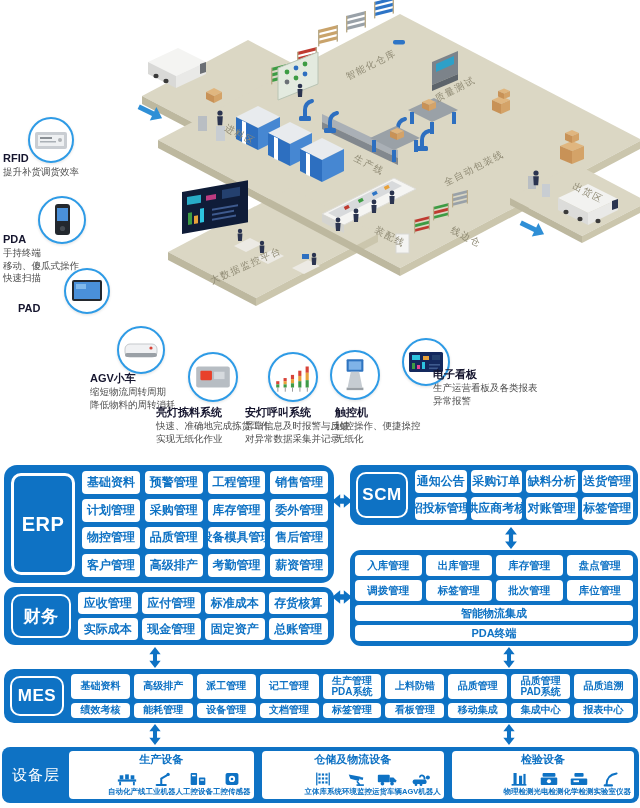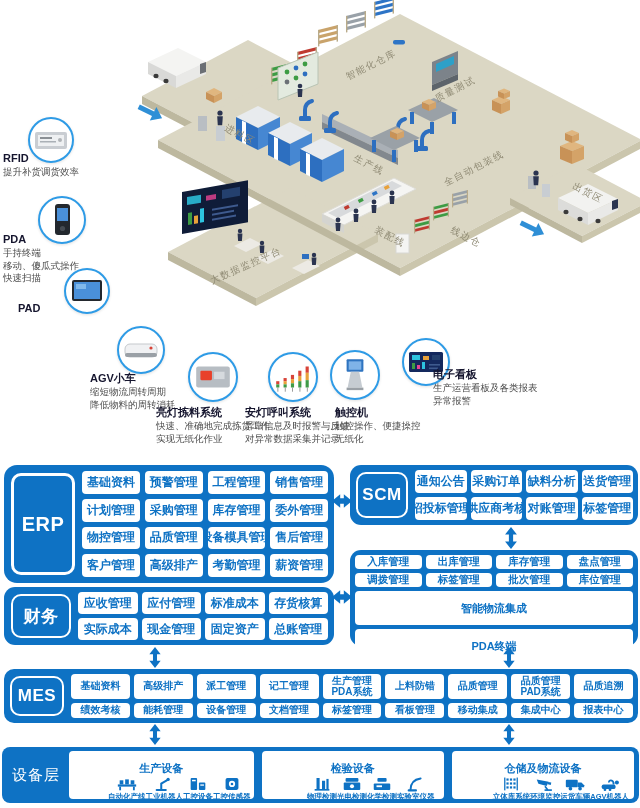--- a/index.html
+++ b/index.html
@@ -37,30 +37,30 @@
   }
   .cell.ml{white-space:pre-line;line-height:1.15;font-size:7.5px;}
   .cell.fit{font-size:9.5px;}
   .b-erp .cell{font-size:12px;}
   .b-scm .cells{gap:4px;}
   .b-scm .cell{font-size:12px;}
   .b-fin .cell{font-size:12px;}
   .wmsright{flex:1;display:flex;flex-direction:column;gap:4px;}
   .wmsgrid{display:grid;grid-template-columns:repeat(4,1fr);gap:4px;flex:1;}
   .b-wms .cell{font-size:10.5px;}
-  .cell.wide{height:34px;flex:none;font-size:11px;}
+  .cell.wide{height:16px;flex:none;font-size:11px;}
   .b-mes .cells{gap:4px;}
   .b-mes .cell{font-size:10px;}
   
   .dl-name{color:#fff;font-weight:normal;font-size:15px;width:58px;flex:none;
     display:flex;align-items:center;justify-content:center;letter-spacing:1px;}
   .dl-panel{background:#fff;border-radius:4px;flex:1;margin-left:8px;
-    padding:10px 3px 2px 3px;display:flex;flex-direction:column;box-sizing:border-box;}
+    padding:1px 3px 2px 3px;display:flex;flex-direction:column;box-sizing:border-box;}
   .dl-title{color:#0e72c4;font-weight:bold;font-size:11px;text-align:center;line-height:14px;flex:none;}
-  .dl-items{display:flex;flex:1;justify-content:center;align-items:flex-end;margin-left:36px;}
+  .dl-items{display:flex;flex:1;justify-content:flex-end;align-items:flex-end;margin-left:36px;}
   .dl-item{display:flex;flex-direction:column;align-items:center;justify-content:flex-end;}
   .dl-item svg{width:22px;height:17px;display:block;}
   .dl-label2{font-size:7.5px;color:#0e72c4;font-weight:bold;white-space:nowrap;line-height:10px;}
   
   .conn{position:absolute;}
   .conn svg{display:block;}
   
   .zlabel{font-size:9.5px;fill:#8f8a74;letter-spacing:1.5px;}
 </style>
 </head>
@@ -674,66 +674,20 @@
             <rect x="5" y="3" width="14" height="13" rx="2" fill="#0e72c4"></rect>
             <circle cx="12" cy="9.5" r="3.4" fill="#fff"></circle>
             <circle cx="12" cy="9.5" r="1.4" fill="#0e72c4"></circle>
           </svg>
         <div class="dl-label2">工控传感器</div>
       </div>
     </div>
   </div>
 
   <div class="dl-panel">
-    <div class="dl-title">检验设备</div>
-    <div class="dl-items">
-      <div class="dl-item">
-        <svg viewBox="0 0 24 18">
-            <g fill="#0e72c4">
-              <rect x="6" y="3" width="3.4" height="13"></rect>
-              <rect x="12" y="6" width="3.4" height="10"></rect>
-              <rect x="16.8" y="4" width="2.4" height="12"></rect>
-              <rect x="4" y="15" width="16" height="1.8"></rect>
-            </g>
-          </svg>
-        <div class="dl-label2">物理检测</div>
-      </div>
-      <div class="dl-item">
-        <svg viewBox="0 0 24 18">
-            <g fill="#0e72c4">
-              <rect x="5" y="3" width="14" height="4" rx="1"></rect>
-              <rect x="3" y="8" width="18" height="8" rx="1"></rect>
-              <circle cx="12" cy="12" r="2.2" fill="#fff"></circle>
-            </g>
-          </svg>
-        <div class="dl-label2">光电检测</div>
-      </div>
-      <div class="dl-item">
-        <svg viewBox="0 0 24 18">
-            <g fill="#0e72c4">
-              <rect x="7" y="3" width="10" height="4" rx="1"></rect>
-              <rect x="3" y="9" width="18" height="7" rx="1"></rect>
-              <rect x="6" y="11" width="6" height="2" fill="#fff"></rect>
-            </g>
-          </svg>
-        <div class="dl-label2">化学检测</div>
-      </div>
-      <div class="dl-item">
-        <svg viewBox="0 0 24 18">
-            <g fill="none" stroke="#0e72c4" stroke-width="2.2" stroke-linecap="round">
-              <path d="M6,16 C6,9 10,4.5 17,3.5"></path>
-              <path d="M4,16.5 h8"></path>
-            </g>
-          </svg>
-        <div class="dl-label2">实验室仪器</div>
-      </div>
-    </div>
-  </div>
-
-  <div class="dl-panel">
     <div class="dl-title">仓储及物流设备</div>
     <div class="dl-items">
       <div class="dl-item">
         <svg viewBox="0 0 24 18">
             <g fill="#0e72c4">
               <rect x="4.5" y="2.5" width="1.4" height="14"></rect>
               <rect x="18.1" y="2.5" width="1.4" height="14"></rect>
               <rect x="7" y="3.5" width="2.4" height="2.4"></rect>
               <rect x="10.8" y="3.5" width="2.4" height="2.4"></rect>
               <rect x="14.6" y="3.5" width="2.4" height="2.4"></rect>
@@ -776,20 +730,66 @@
               <path d="M16,10 C16,4 10,5 11,8" fill="none" stroke="#0e72c4" stroke-width="2"></path>
               <circle cx="19.5" cy="8" r="2.2"></circle>
               <circle cx="6.5" cy="15.8" r="1.5"></circle>
               <circle cx="12" cy="15.8" r="1.5"></circle>
             </g>
           </svg>
         <div class="dl-label2">AGV机器人</div>
       </div>
     </div>
   </div>
+
+  <div class="dl-panel">
+    <div class="dl-title">检验设备</div>
+    <div class="dl-items">
+      <div class="dl-item">
+        <svg viewBox="0 0 24 18">
+            <g fill="#0e72c4">
+              <rect x="6" y="3" width="3.4" height="13"></rect>
+              <rect x="12" y="6" width="3.4" height="10"></rect>
+              <rect x="16.8" y="4" width="2.4" height="12"></rect>
+              <rect x="4" y="15" width="16" height="1.8"></rect>
+            </g>
+          </svg>
+        <div class="dl-label2">物理检测</div>
+      </div>
+      <div class="dl-item">
+        <svg viewBox="0 0 24 18">
+            <g fill="#0e72c4">
+              <rect x="5" y="3" width="14" height="4" rx="1"></rect>
+              <rect x="3" y="8" width="18" height="8" rx="1"></rect>
+              <circle cx="12" cy="12" r="2.2" fill="#fff"></circle>
+            </g>
+          </svg>
+        <div class="dl-label2">光电检测</div>
+      </div>
+      <div class="dl-item">
+        <svg viewBox="0 0 24 18">
+            <g fill="#0e72c4">
+              <rect x="7" y="3" width="10" height="4" rx="1"></rect>
+              <rect x="3" y="9" width="18" height="7" rx="1"></rect>
+              <rect x="6" y="11" width="6" height="2" fill="#fff"></rect>
+            </g>
+          </svg>
+        <div class="dl-label2">化学检测</div>
+      </div>
+      <div class="dl-item">
+        <svg viewBox="0 0 24 18">
+            <g fill="none" stroke="#0e72c4" stroke-width="2.2" stroke-linecap="round">
+              <path d="M6,16 C6,9 10,4.5 17,3.5"></path>
+              <path d="M4,16.5 h8"></path>
+            </g>
+          </svg>
+        <div class="dl-label2">实验室仪器</div>
+      </div>
+    </div>
+  </div>
 </div>
 
 <div class="conn" style="left:332px;top:494px">
   <svg width="20" height="14" viewBox="0 0 22 15">
       <path d="M0,7.5 L9,0 V4.5 H13 V0 L22,7.5 L13,15 V10.5 H9 V15 Z" fill="#0e72c4"></path>
     </svg>
 </div>
 <div class="conn" style="left:332px;top:590px">
   <svg width="20" height="14" viewBox="0 0 22 15">
       <path d="M0,7.5 L9,0 V4.5 H13 V0 L22,7.5 L13,15 V10.5 H9 V15 Z" fill="#0e72c4"></path>

